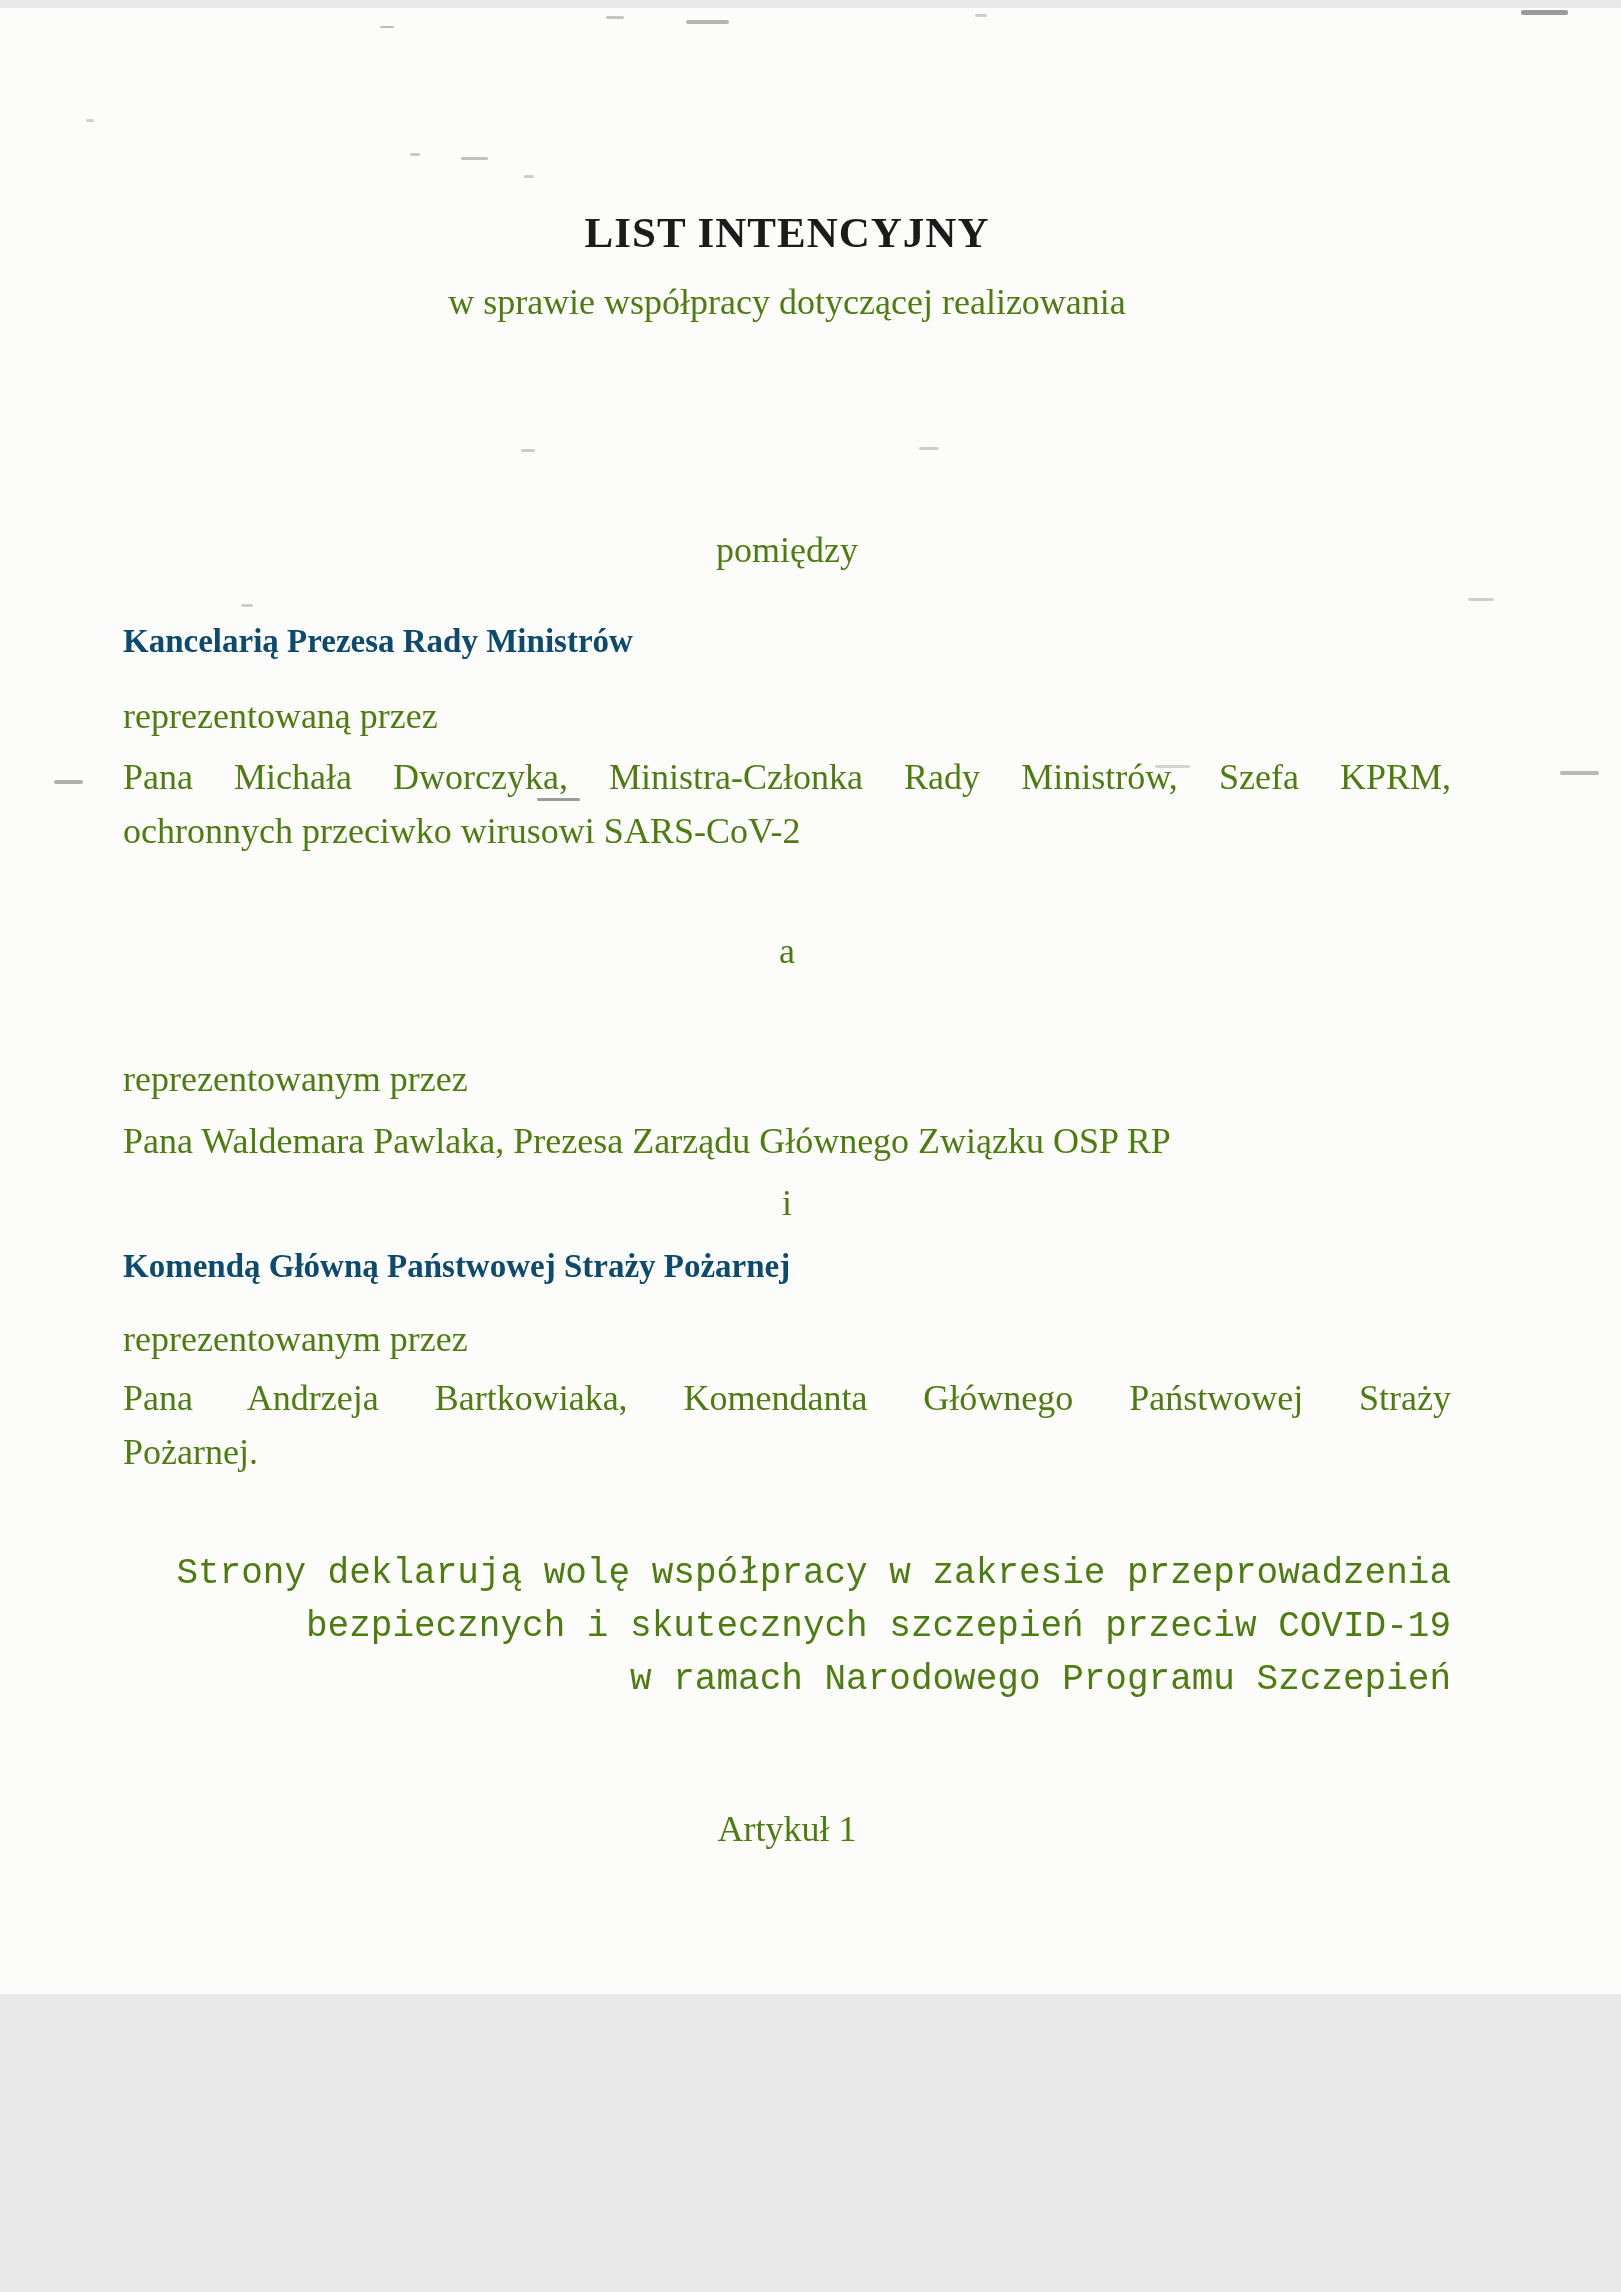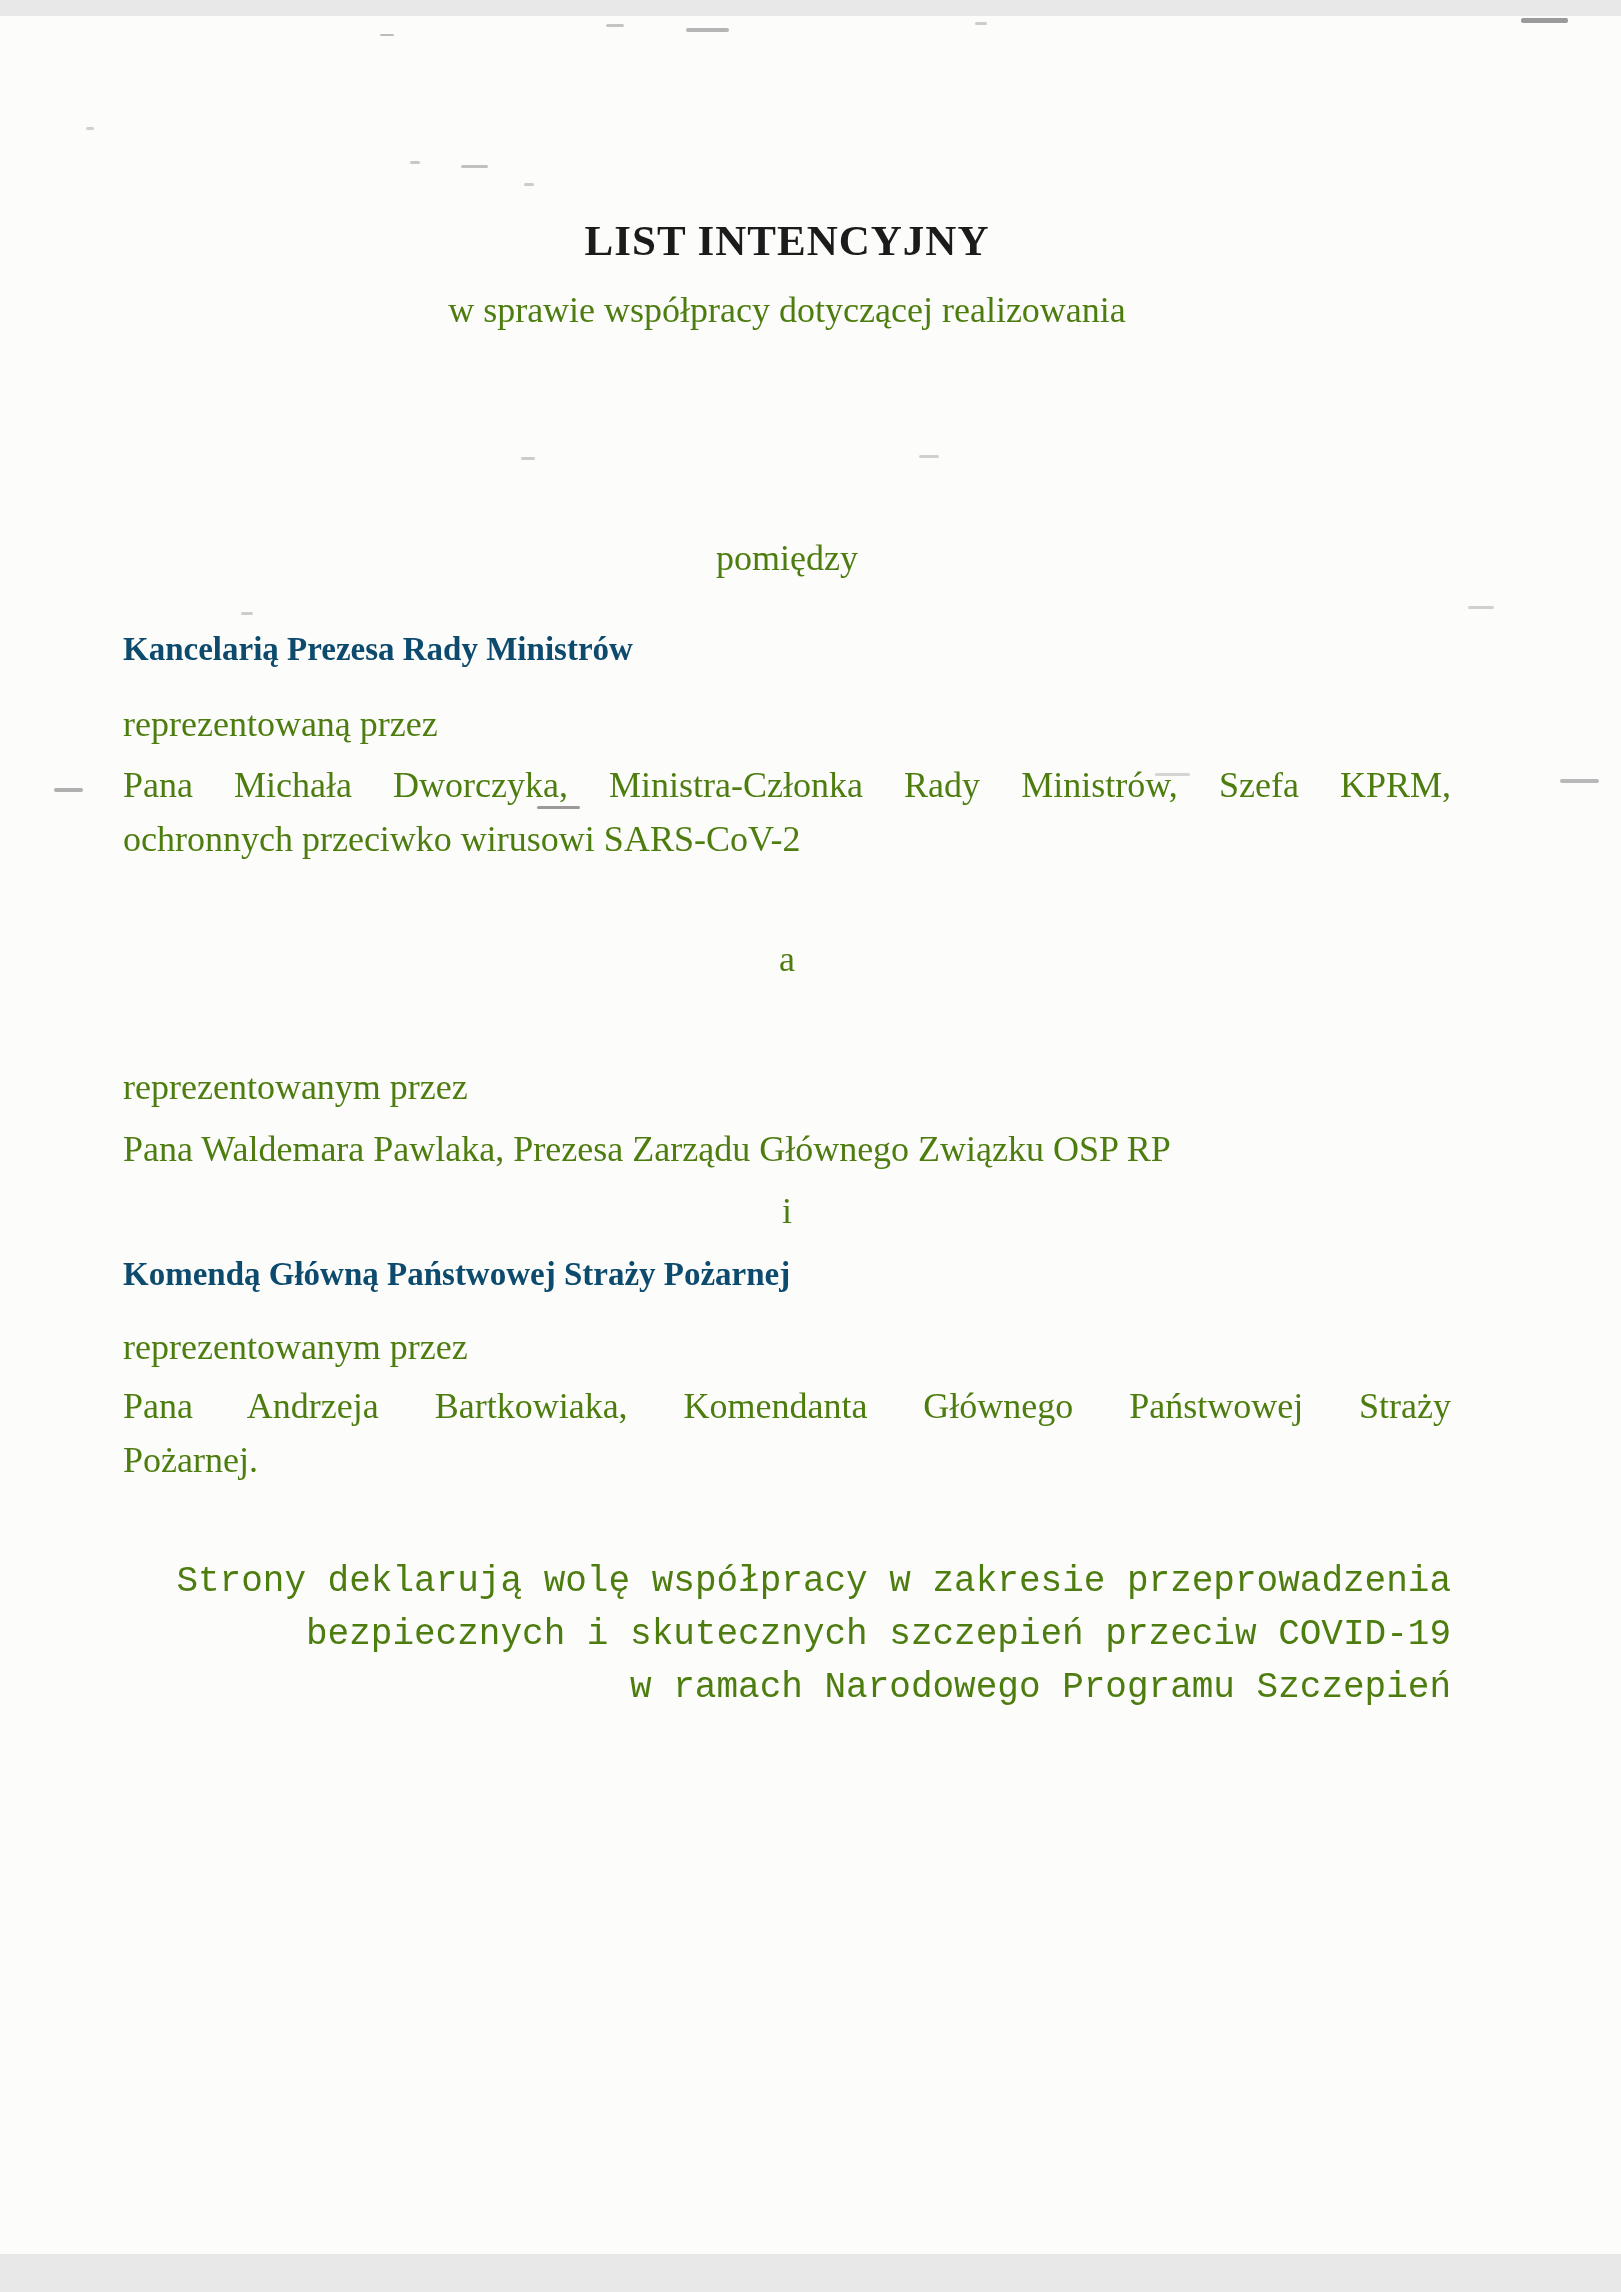--- a/index.html
+++ b/index.html
@@ -3,22 +3,22 @@
 <meta charset="utf-8">
 <style>
   html, body {
     margin: 0;
     padding: 0;
     background: #e8e8e8;
   }
   .page {
     position: relative;
     width: 1621px;
-    height: 2238px;
-    margin: 16px auto;
+    height: 1986px;
+    margin: 8px auto;
     background: #fcfcfb;
     color: #222222;
     font-family: "Liberation Serif", "DejaVu Serif", serif;
     overflow: hidden;
   }
   .block {
     position: absolute;
     left: 123px;
     width: 1328px;
     font-size: 36px;
@@ -113,15 +113,16 @@
     <span class="line justify">Pana Andrzeja Bartkowiaka, Komendanta Głównego Państwowej Straży</span>
     <span class="line">Pożarnej.</span>
   </div>
 
   <div class="block decl" style="top:1539px;">
     <span class="line">Strony deklarują wolę współpracy w zakresie przeprowadzenia</span>
     <span class="line">bezpiecznych i skutecznych szczepień przeciw COVID-19</span>
     <span class="line">w ramach Narodowego Programu Szczepień</span>
   </div>
 
+  <div class="block center" style="top:1794px;">Artykuł 1</div>
 
 </div>
 
 
 </body></html>

